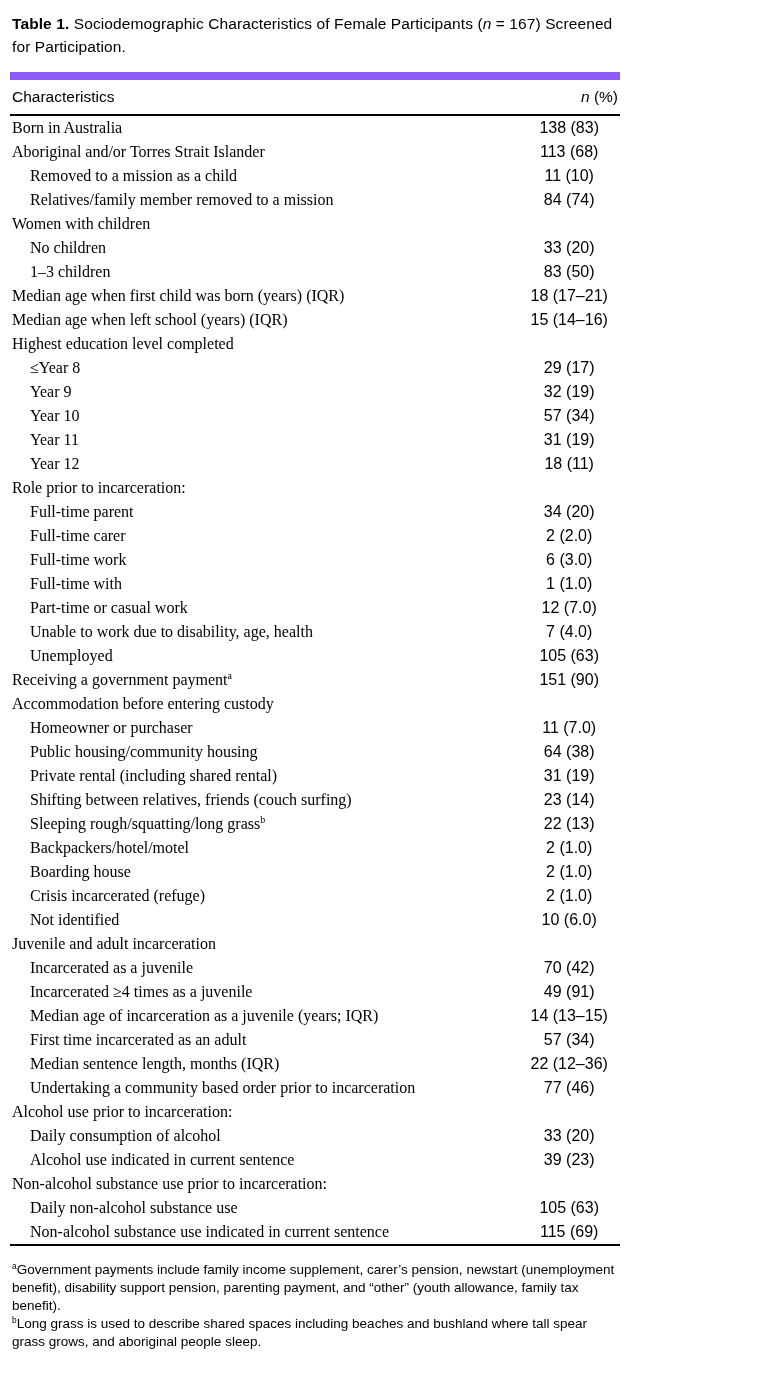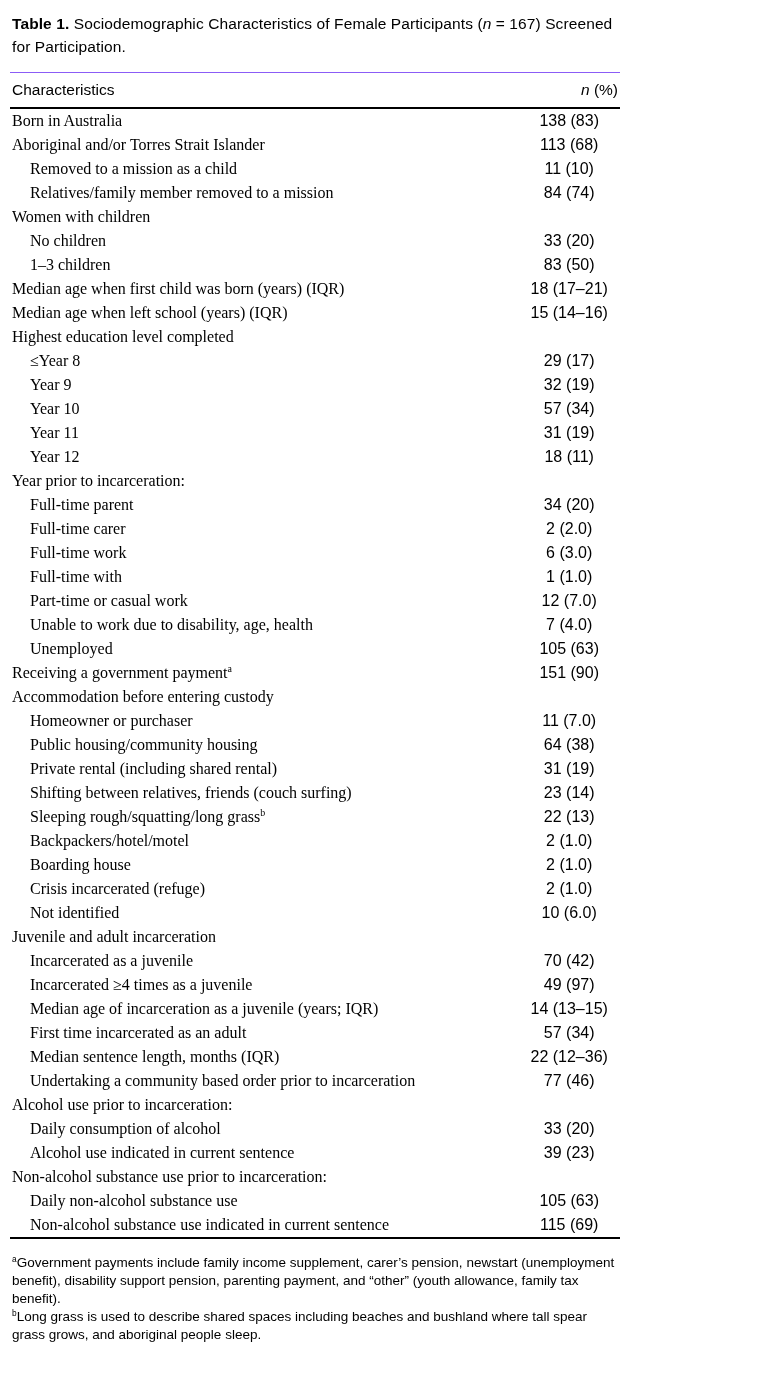--- a/index.html
+++ b/index.html
@@ -26,21 +26,21 @@
   .bold { font-weight: bold; }
   .italic { font-style: italic; }
 
   table.char-table {
     width: 100%;
     border-collapse: collapse;
     font-size: 16px;
     border-bottom: 2px solid #000000;
   }
   thead th {
-    border-top: 1px solid #8b5cf6;
+    border-top: 8px solid #8b5cf6;
     border-bottom: 2px solid #000000;
     font-weight: normal;
     font-size: 15.5px;
     padding: 8px 2px;
   }
   th.col-label { text-align: left; }
   th.col-value { text-align: right; }
 
   tbody td {
     padding: 2.5px 2px;
@@ -134,21 +134,21 @@
         </tr>
         <tr>
           <td class="label indent-1">Year 11</td>
           <td class="value">31 (19)</td>
         </tr>
         <tr>
           <td class="label indent-1">Year 12</td>
           <td class="value">18 (11)</td>
         </tr>
         <tr>
-          <td class="label">Year prior to incarceration:</td>
+          <td class="label">Role prior to incarceration:</td>
           <td class="value"></td>
         </tr>
         <tr>
           <td class="label indent-1">Full-time parent</td>
           <td class="value">34 (20)</td>
         </tr>
         <tr>
           <td class="label indent-1">Full-time carer</td>
           <td class="value">2 (2.0)</td>
         </tr>
@@ -219,21 +219,21 @@
         <tr>
           <td class="label">Juvenile and adult incarceration</td>
           <td class="value"></td>
         </tr>
         <tr>
           <td class="label indent-1">Incarcerated as a juvenile</td>
           <td class="value">70 (42)</td>
         </tr>
         <tr>
           <td class="label indent-1">Incarcerated ≥4 times as a juvenile</td>
-          <td class="value">49 (97)</td>
+          <td class="value">49 (91)</td>
         </tr>
         <tr>
           <td class="label indent-1">Median age of incarceration as a juvenile (years; IQR)</td>
           <td class="value">14 (13–15)</td>
         </tr>
         <tr>
           <td class="label indent-1">First time incarcerated as an adult</td>
           <td class="value">57 (34)</td>
         </tr>
         <tr>

